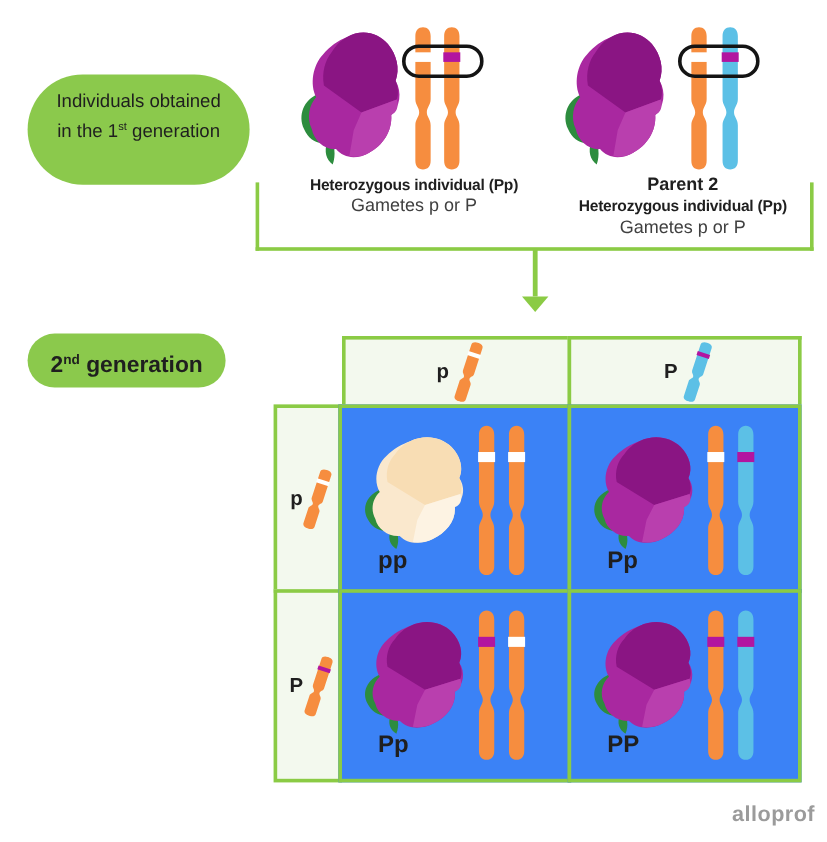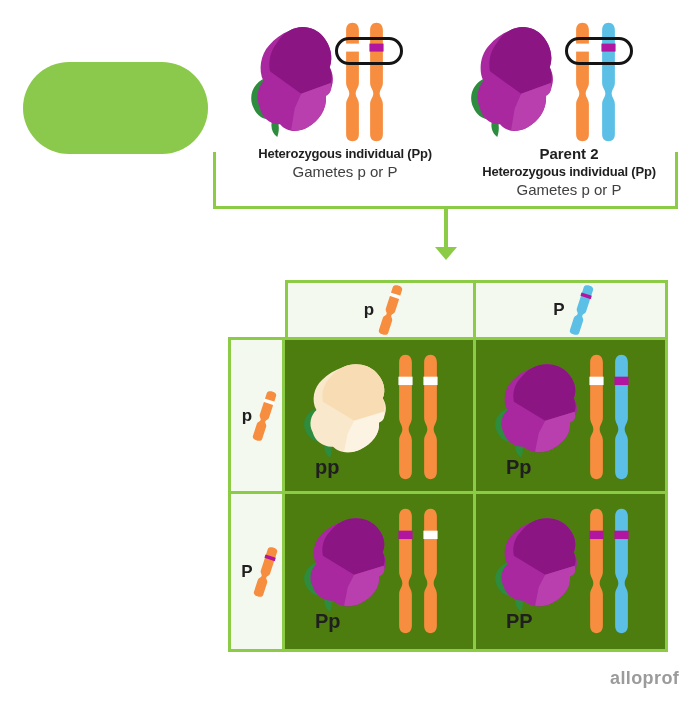--- a/index.html
+++ b/index.html
@@ -24,34 +24,38 @@
   .pname{font-size:15px;font-weight:700;line-height:18px;}
   .pdesc{font-size:13px;font-weight:700;line-height:17px;letter-spacing:-0.2px;white-space:nowrap;}
   .pgam{font-size:15px;font-weight:400;line-height:19px;color:var(--gray-text,#404040);}
   
   .gline{position:absolute;background:var(--line-green,#8bcb45);}
   .arrowhead{position:absolute;width:0;height:0;border-left:11px solid transparent;border-right:11px solid transparent;border-top:13px solid var(--line-green,#8bcb45);}
   
   .gcell{position:absolute;box-sizing:border-box;border:3px solid var(--line-green,#8bcb45);}
   .ghead{background:var(--header-bg,#f3f9ee);display:flex;align-items:center;justify-content:center;gap:10px;}
   .colhead{border-bottom:none;}
-  .gbody{background:#4d7c0f;padding-left:28px;}
+  .gbody{background:#3b82f6;padding-left:28px;}
   .allele{font-size:17px;font-weight:600;}
   .pcell-flower{position:absolute;left:14px;top:20px;width:92px;height:100px;}
   .pcell-ch1{position:absolute;left:112px;top:14px;width:17px;height:126px;}
   .pcell-ch2{position:absolute;left:137px;top:14px;width:17px;height:126px;}
   .genotype{position:absolute;left:30px;top:116px;font-size:20px;font-weight:600;}
   .logo{position:absolute;left:610px;top:668px;font-size:18px;font-weight:600;color:var(--logo-gray,#9b9b9b);letter-spacing:0.4px;}
 </style>
 </head>
 <body>
 
 <div class="stage">
 
   <div class="pill parents-pill">
+    <div class="pill-sub">
+      <span>Individuals obtained</span><br>
+      <span>in the 1</span><span class="sup">st</span><span> generation</span>
+    </div>
   </div>
 
   <div class="flower" style="left:246px;top:22px;width:92px;height:118px"><svg width="100%" height="100%" viewBox="0 0 100 120" preserveAspectRatio="none">
         <path d="M21,57 C8,62 2,75 8,87 C12,96 21,101 29,98 C26,106 28,113 34,117 C37,109 36,100 31,93 C23,85 18,72 21,63 Z" fill="#2d8c3e"></path>
         <path d="M47,9 C60,2 75,5 84,15 C92,24 95,36 91,46 C97,56 95,68 87,75 C88,89 79,101 67,107 C56,113 44,112 37,104 C27,105 17,97 15,87 C10,77 13,66 19,60 C13,49 16,33 25,24 C31,17 39,12 47,9 Z" fill="#a928a0"></path>
         <path d="M47,9 C60,2 75,5 84,15 C92,24 95,36 91,46 C93,51 94,57 92,62 L60,73 L26,50 C24,39 27,29 33,22 C37,16 41,12 47,9 Z" fill="#8a1583"></path>
         <path d="M60,73 L92,62 C94,68 92,73 87,75 C88,89 79,101 67,107 C62,110 55,111 49,110 L53,88 Z" fill="#b93fae"></path>
       </svg></div>
   <div class="chrom" style="left:344px;top:22px;width:17px;height:120px"><svg width="100%" height="100%" viewBox="0 0 24 150" preserveAspectRatio="none">
         <path d="M12,1 C17.5,1 21,4.5 21,10 L21,76 C21,82 16.5,84.5 16.5,89.5 C16.5,94.5 21,96.5 21,103 L21,140 C21,146 17.5,149 12,149 C6.5,149 3,146 3,140 L3,103 C3,96.5 7.5,94.5 7.5,89.5 C7.5,84.5 3,82 3,76 L3,10 C3,4.5 6.5,1 12,1 Z" fill="#f68d3f"></path>
@@ -89,20 +93,23 @@
     <div class="pdesc">Heterozygous individual (Pp)</div>
     <div class="pgam">Gametes p or P</div>
   </div>
 
   <div class="gline" style="left:213px;top:152px;width:3px;height:57px"></div>
   <div class="gline" style="left:675px;top:152px;width:3px;height:57px"></div>
   <div class="gline" style="left:213px;top:206px;width:465px;height:3px"></div>
   <div class="gline" style="left:444px;top:207px;width:4px;height:40px"></div>
   <div class="arrowhead" style="left:435px;top:247px;"></div>
 
+  <div class="pill gen-pill">
+    <span>2</span><span class="sup">nd</span><span> generation</span>
+  </div>
 
   <div class="gcell ghead colhead" style="left:285px;top:280px;width:191px;height:57px">
     <span class="allele">p</span>
     <div class="rod"><svg width="100%" height="100%" viewBox="0 0 24 150" preserveAspectRatio="none">
           <path d="M12,1 C17.5,1 21,4.5 21,10 L21,76 C21,82 16.5,84.5 16.5,89.5 C16.5,94.5 21,96.5 21,103 L21,140 C21,146 17.5,149 12,149 C6.5,149 3,146 3,140 L3,103 C3,96.5 7.5,94.5 7.5,89.5 C7.5,84.5 3,82 3,76 L3,10 C3,4.5 6.5,1 12,1 Z" fill="#f68d3f"></path>
           <rect x="2" y="27" width="20" height="10" fill="#ffffff"></rect>
         </svg></div>
   </div>
   <div class="gcell ghead colhead" style="left:473px;top:280px;width:195px;height:57px">
     <span class="allele">P</span>

